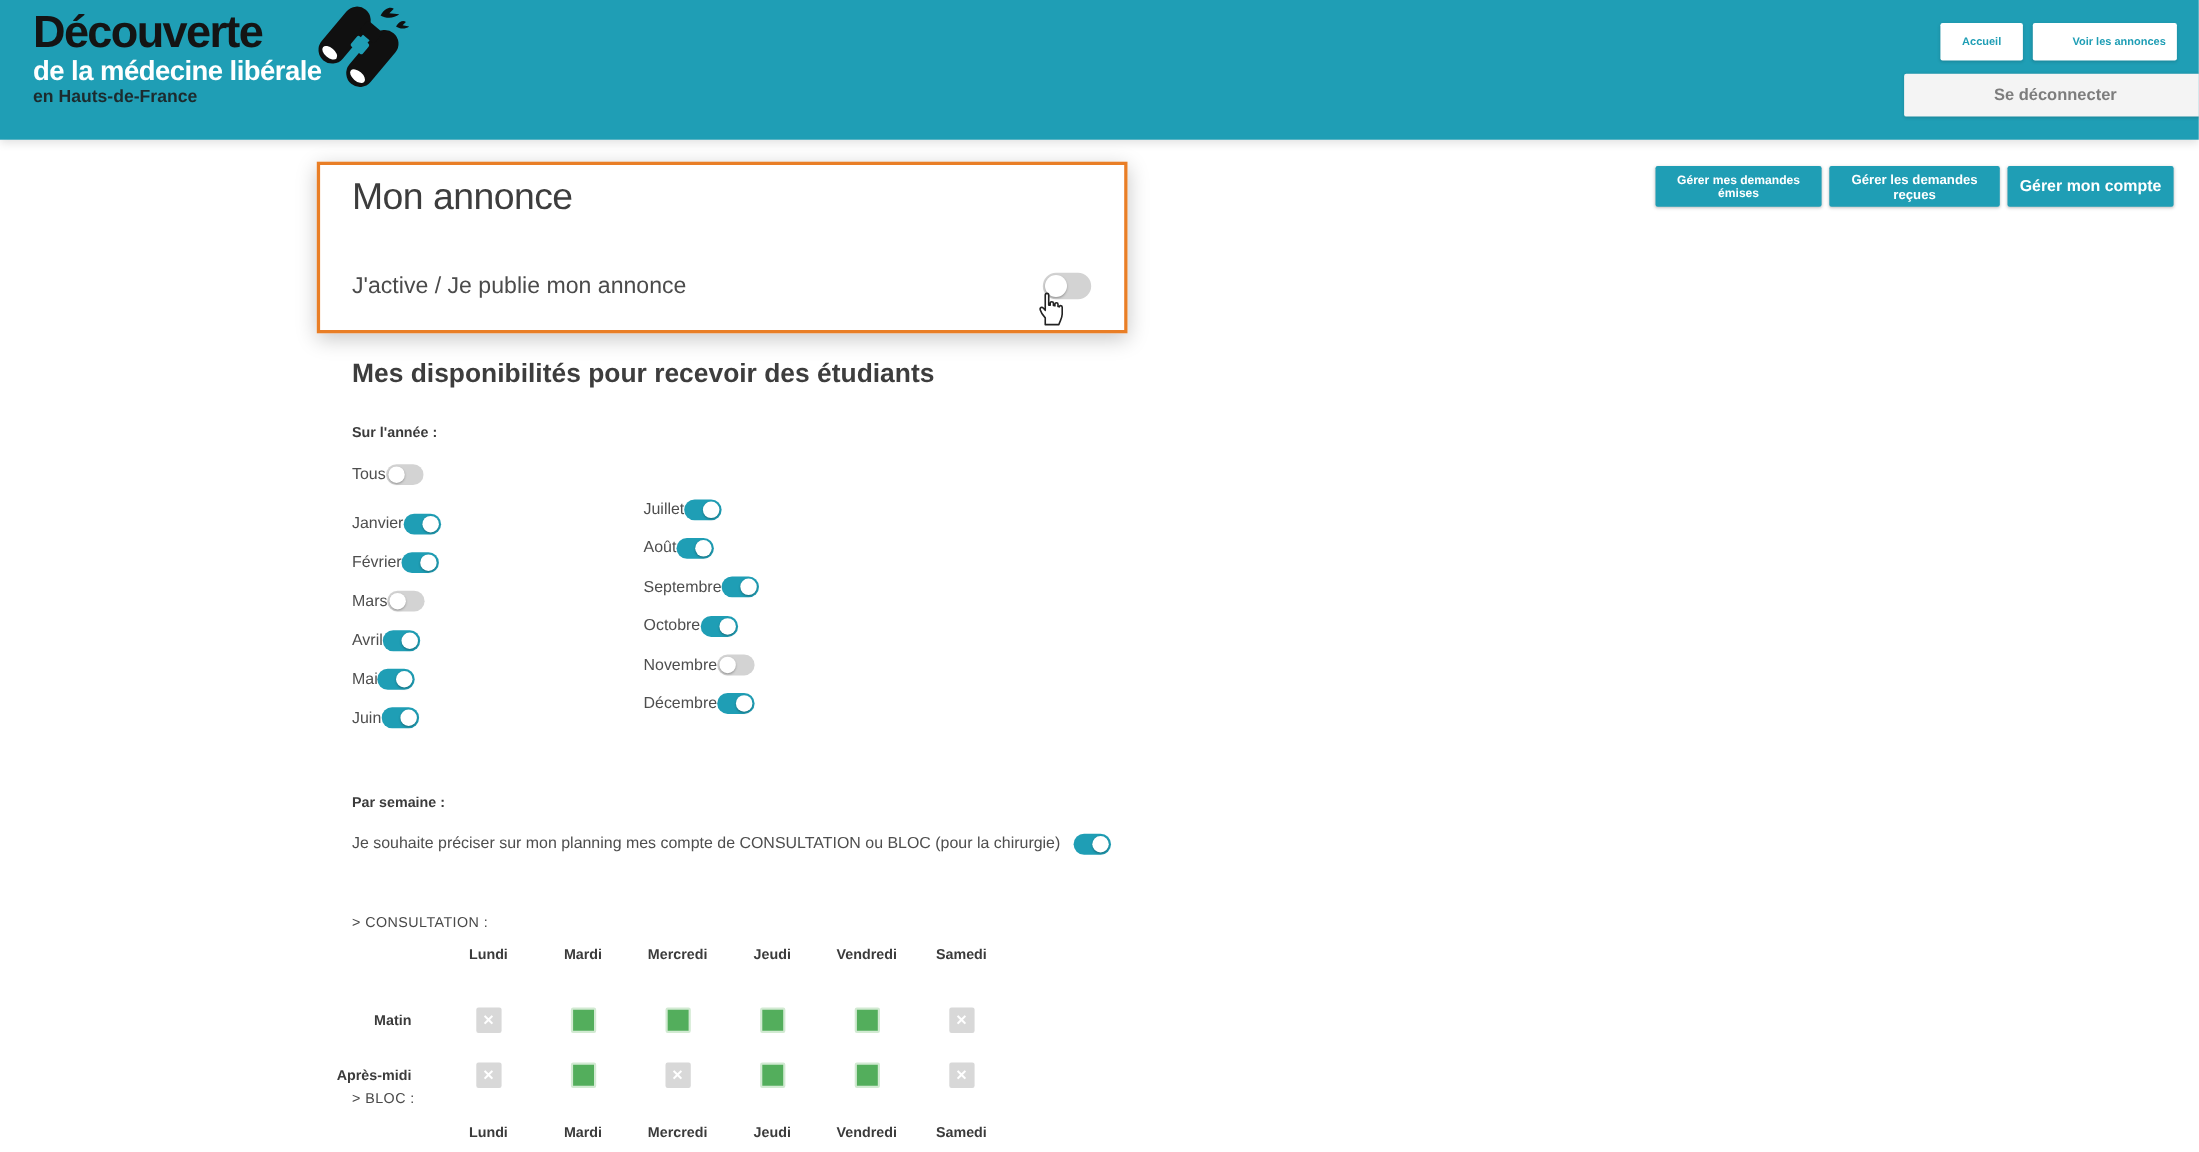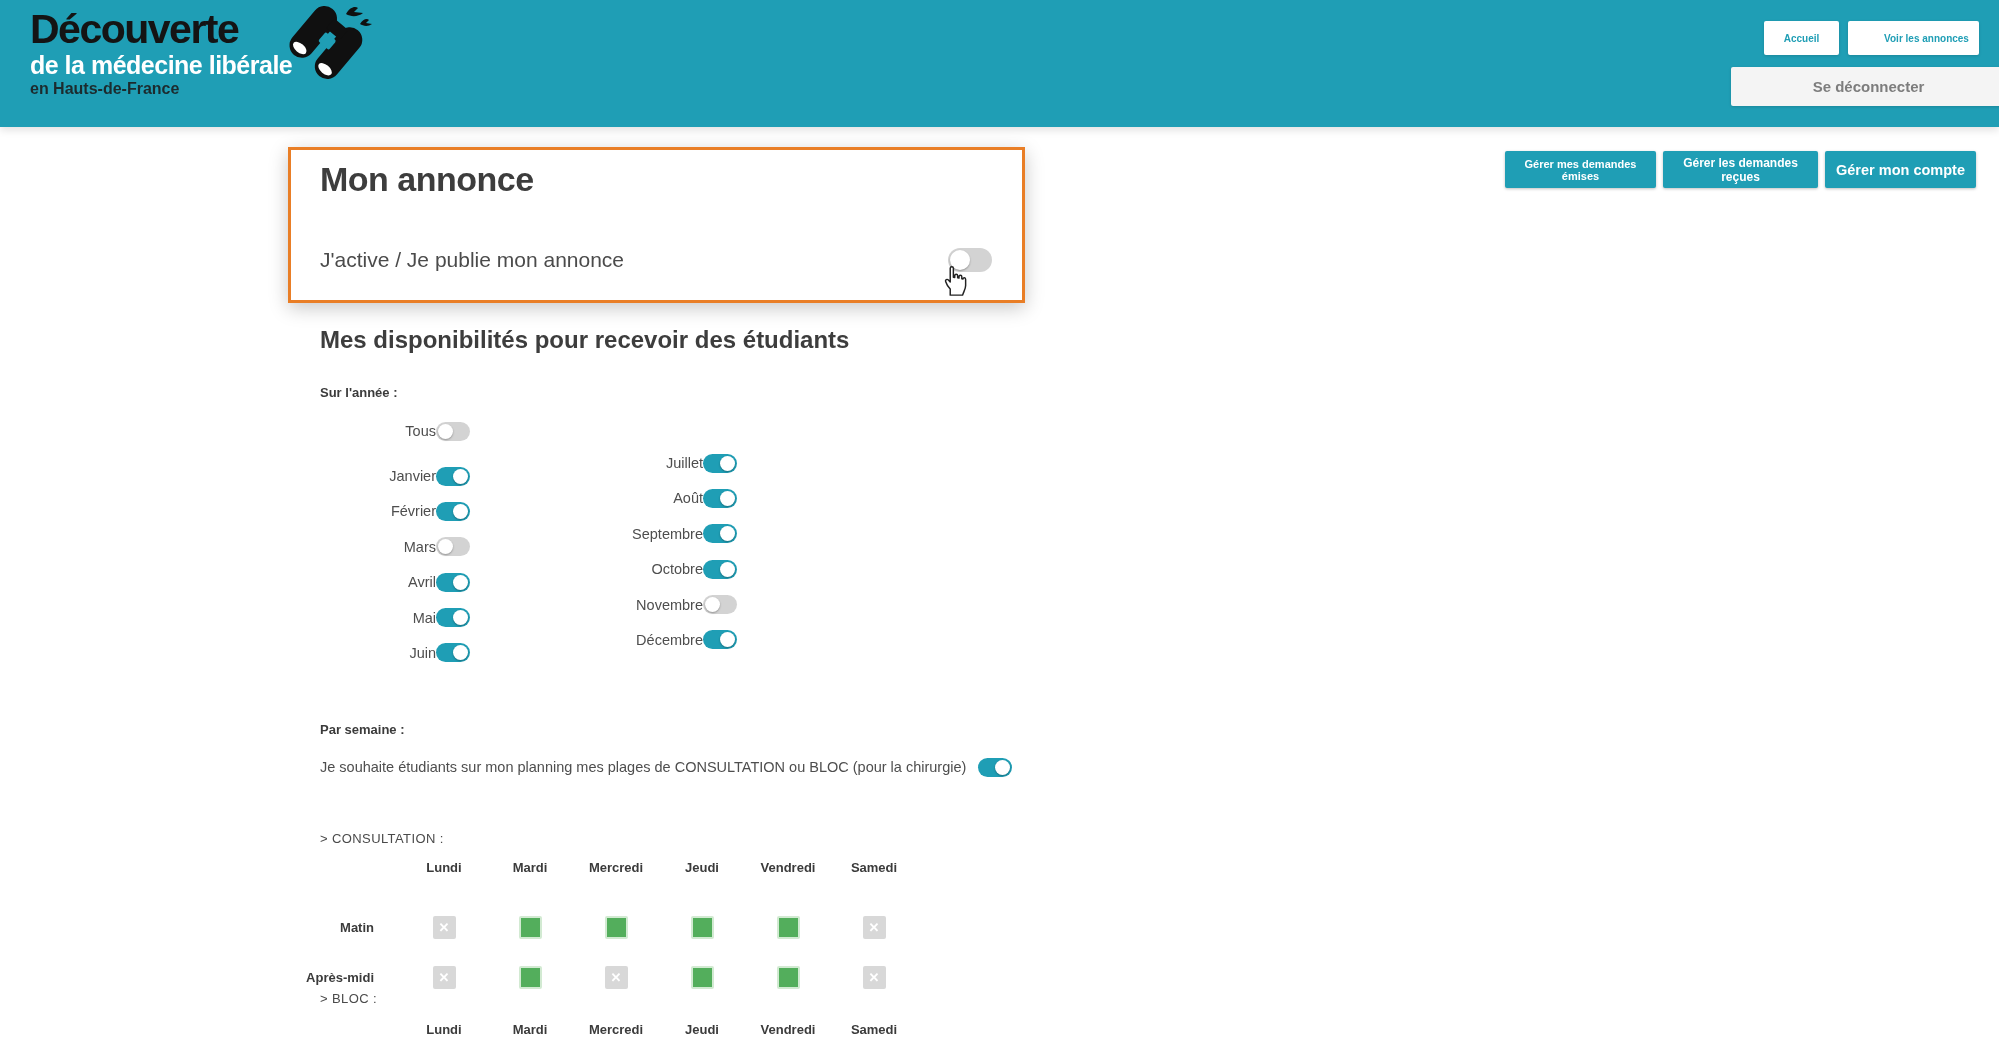--- a/index.html
+++ b/index.html
@@ -27,41 +27,41 @@
   
   .tb-btn{position:absolute;border:none;background:#1f9eb5;color:#ffffff;font-weight:bold;
           border-radius:2px;cursor:pointer;font-family:inherit;box-shadow:0 1px 3px rgba(0,0,0,.25);}
   #tb-1{left:1505px;top:151px;width:151px;height:37px;font-size:11px;}
   #tb-2{left:1663px;top:151px;width:155px;height:37px;font-size:12px;}
   #tb-3{left:1825px;top:151px;width:151px;height:37px;font-size:14.5px;}
 
   
   .announce-box{position:absolute;left:288px;top:147px;width:737px;height:156px;background:#fff;
                 border:3.5px solid #e97e26;box-shadow:0 5px 18px rgba(0,0,0,.22);box-sizing:border-box;}
-  .announce-title{position:absolute;left:29px;top:10px;margin:0;font-size:34px;font-weight:700;
+  .announce-title{position:absolute;left:29px;top:10px;margin:0;font-size:34px;font-weight:400;
                   color:#3d3d3d;letter-spacing:-0.5px;}
   .announce-row{position:absolute;left:29px;top:98px;width:672px;display:flex;
                 justify-content:space-between;align-items:center;}
   .announce-label{font-size:21px;color:#4b4b4b;}
 
   
   .toggle{position:relative;display:inline-block;width:34px;height:19px;border-radius:10px;
           background:#d3d3d3;cursor:pointer;flex:none;}
   .toggle .knob{position:absolute;top:2px;left:2px;width:15px;height:15px;border-radius:50%;
                 background:#fff;box-shadow:0 1px 2px rgba(0,0,0,.3);}
   .toggle.on{background:#1f9eb5;}
   .toggle.on .knob{left:auto;right:2px;}
   .toggle.big{width:44px;height:24px;border-radius:12px;}
   .toggle.big .knob{width:20px;height:20px;}
 
   
   .avail-title{position:absolute;left:320px;top:326px;margin:0;font-size:24px;font-weight:800;
                color:#3d3d3d;}
   .small-label{position:absolute;font-size:13px;font-weight:bold;color:#3b3b3b;}
-  .trow{display:flex;justify-content:flex-end;align-items:center;height:22px;}
+  .trow{display:flex;justify-content:flex-start;align-items:center;height:22px;}
   #tous-row{position:absolute;left:320px;top:420px;width:150px;}
   .tlabel{font-size:14.5px;color:#4e4e4e;}
   .months{position:absolute;display:flex;flex-direction:column;gap:13.4px;}
   #months-left{left:320px;top:465px;width:150px;}
   #months-right{left:585px;top:452px;width:152px;}
 
   
   .planning-row{position:absolute;left:320px;top:753px;display:flex;align-items:center;gap:12px;
                 height:28px;}
   .planning-label{font-size:14.5px;color:#4e4e4e;}
@@ -211,21 +211,21 @@
         <span class="tlabel">Décembre</span>
         <span class="toggle on">
           <span class="knob"></span>
         </span>
       </div>
     </div>
 
   <div class="small-label" style="left:320px;top:722px;">Par semaine :</div>
 
   <div class="planning-row">
-    <span class="planning-label">Je souhaite étudiants sur mon planning mes plages de CONSULTATION ou BLOC (pour la chirurgie)</span>
+    <span class="planning-label">Je souhaite préciser sur mon planning mes compte de CONSULTATION ou BLOC (pour la chirurgie)</span>
     <span class="toggle on" id="planning-toggle">
         <span class="knob"></span>
       </span>
   </div>
 
   <div class="sub-label" style="left:320px;top:831px;">&gt; CONSULTATION :</div>
   <div class="sched" id="consultation-table" style="left:250px;top:860px;">
       <div class="corner"></div>
       <div class="dh">Lundi</div>
       <div class="dh">Mardi</div>

